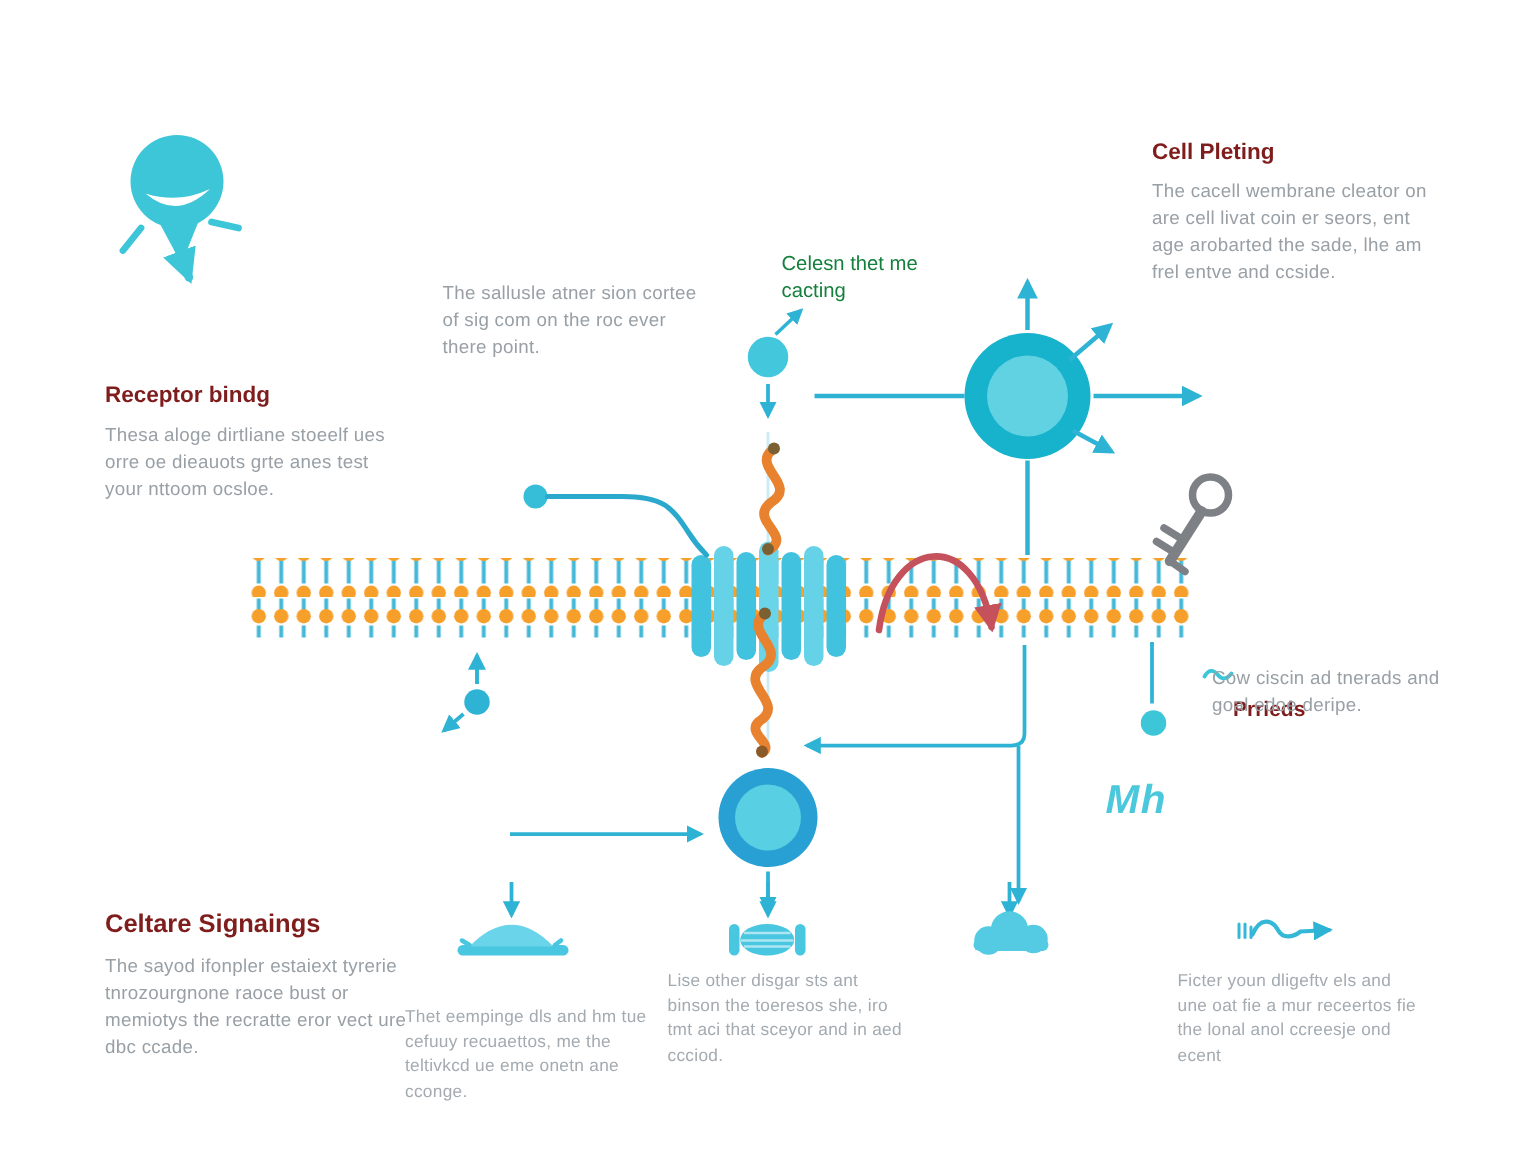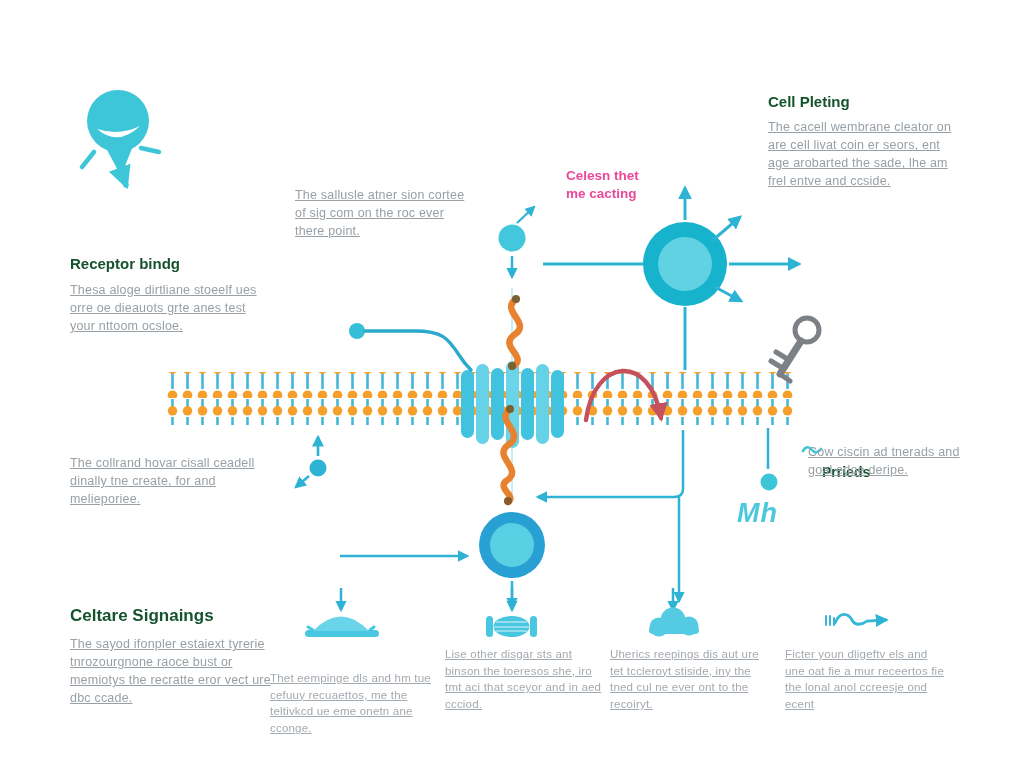--- a/index.html
+++ b/index.html
@@ -1,26 +1,26 @@
 <!DOCTYPE html>
 <html><head>
 <meta charset="utf-8">
 <style>
   html,body{margin:0;padding:0;background:#fff;}
   #canvas{position:relative;width:1024px;height:768px;background:#ffffff;overflow:hidden;
           font-family:"Liberation Sans","DejaVu Sans",sans-serif;}
   #art{position:absolute;left:0;top:0;}
-  .txt{position:absolute;color:#98a0a6;font-size:12.5px;line-height:1.45;letter-spacing:.2px;text-decoration:underline;}
-  .h{position:absolute;color:#14532d;font-weight:700;}
+  .txt{position:absolute;color:#98a0a6;font-size:12.5px;line-height:1.45;letter-spacing:.2px;}
+  .h{position:absolute;color:#7f1d1d;font-weight:700;}
   .h1{font-size:17px;}
   .h2{font-size:15px;}
   .h3{font-size:14px;margin-top:44px;}
-  .lbl-blue{position:absolute;color:#ec4899;font-weight:700;font-size:13.5px;line-height:1.3;margin-left:45px;}
+  .lbl-blue{position:absolute;color:#15803d;font-weight:400;font-size:13.5px;line-height:1.3;}
   .col{width:162px;font-size:11.5px;color:#a3aab0;}
-  .mh{position:absolute;color:#4cc8dc;font-weight:700;font-style:italic;font-size:27px;letter-spacing:1px;}
+  .mh{position:absolute;color:#4cc8dc;font-weight:700;font-style:italic;font-size:27px;letter-spacing:1px;margin-top:20px;}
 </style>
 </head>
 <body>
 
 <div id="canvas">
 
   <svg id="art" width="1024" height="768" viewBox="0 0 1024 768">
     <defs>
       <marker id="ah" viewBox="0 0 10 10" refX="8" refY="5" markerWidth="4.6" markerHeight="4.6" orient="auto">
         <path d="M0,0 L10,5 L0,10 Z" fill="#2fb3d4"></path>
@@ -168,27 +168,25 @@
   <div class="h h2" style="left:70px;top:255px;">Receptor bindg</div>
   <div class="txt" style="left:70px;top:281px;width:195px;">Thesa aloge dirtliane stoeelf ues orre oe dieauots grte anes test your nttoom ocsloe.</div>
 
   <div class="txt" style="left:295px;top:186px;width:180px;">The sallusle atner sion cortee of sig com on the roc ever there point.</div>
 
   <div class="lbl-blue" style="left:521px;top:167px;width:95px;">Celesn thet me cacting</div>
 
   <div class="h h2" style="left:768px;top:93px;">Cell Pleting</div>
   <div class="txt" style="left:768px;top:118px;width:185px;">The cacell wembrane cleator on are cell livat coin er seors, ent age arobarted the sade, lhe am frel entve and ccside.</div>
 
-  <div class="txt" style="left:70px;top:454px;width:200px;">The collrand hovar cisall ceadell dinally tne create, for and melieporiee.</div>
 
   <div class="h h3" style="left:822px;top:420px;">Prrieds</div>
   <div class="txt" style="left:808px;top:443px;width:160px;">Cow ciscin ad tnerads and goal edoe deripe.</div>
 
   <div class="mh" style="left:737px;top:498px;">Mh</div>
 
   <div class="h h1" style="left:70px;top:606px;">Celtare Signaings</div>
   <div class="txt" style="left:70px;top:635px;width:210px;">The sayod ifonpler estaiext tyrerie tnrozourgnone raoce bust or memiotys the recratte eror vect ure dbc ccade.</div>
 
   <div class="txt col" style="left:270px;top:646px;margin-top:24px;">Thet eempinge dls and hm tue cefuuy recuaettos, me the teltivkcd ue eme onetn ane cconge.</div>
   <div class="txt col" style="left:445px;top:646px;">Lise other disgar sts ant binson the toeresos she, iro tmt aci that sceyor and in aed ccciod.</div>
-  <div class="txt col" style="left:610px;top:646px;">Uherics reepings dis aut ure tet tccleroyt stiside, iny the tned cul ne ever ont to the recoiryt.</div>
   <div class="txt col" style="left:785px;top:646px;">Ficter youn dligeftv els and une oat fie a mur receertos fie the lonal anol ccreesje ond ecent</div>
 </div>
 
 </body></html>

